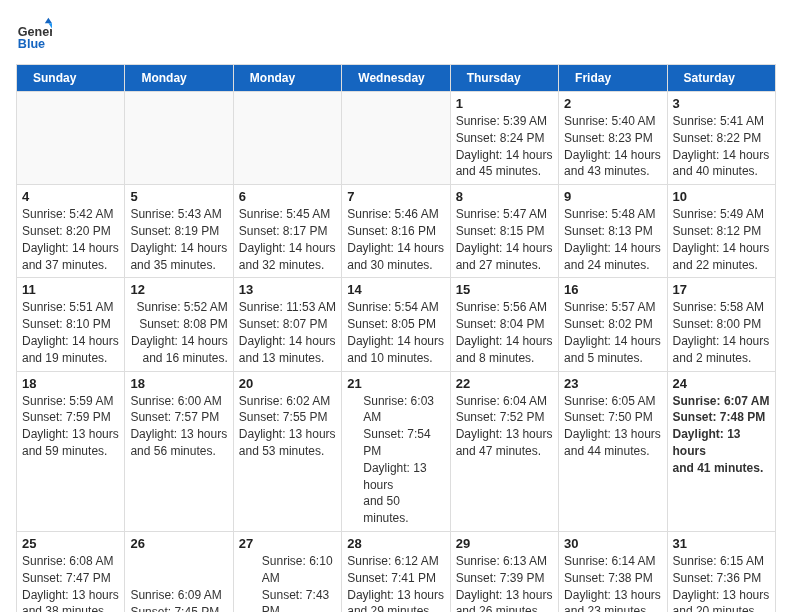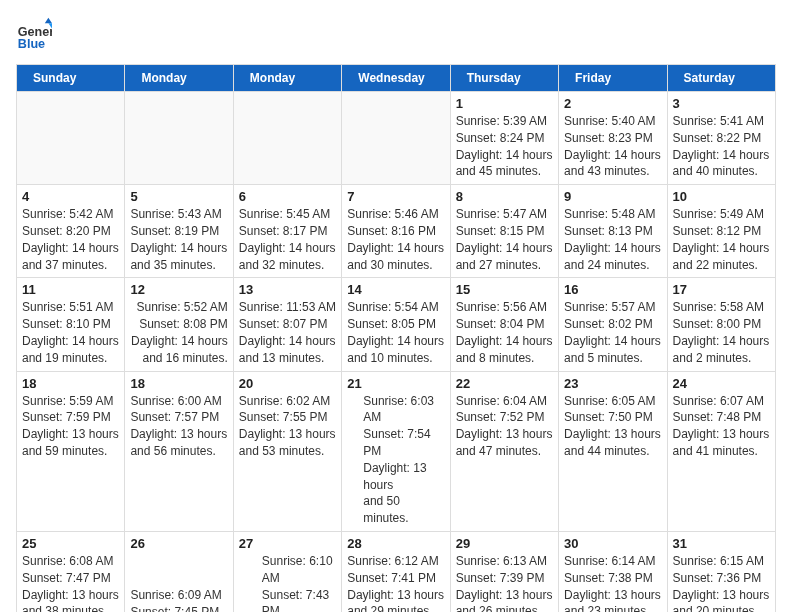--- a/index.html
+++ b/index.html
@@ -272,21 +272,21 @@
         </td>
         <td>
           <div class="day-num">23</div>
           <div class="cell-content" style="white-space: pre-line;">Sunrise: 6:05 AM
 Sunset: 7:50 PM
 Daylight: 13 hours
 and 44 minutes.</div>
         </td>
         <td>
           <div class="day-num">24</div>
-          <div class="cell-content" style="white-space: pre-line;">Sunrise: 6:07 AM
+          <div class="cell-content" style="white-space: pre-line; font-weight: bold;">Sunrise: 6:07 AM
 Sunset: 7:48 PM
 Daylight: 13 hours
 and 41 minutes.</div>
         </td>
       </tr>
       <tr>
         <td>
           <div class="day-num">25</div>
           <div class="cell-content" style="white-space: pre-line;">Sunrise: 6:08 AM
 Sunset: 7:47 PM

